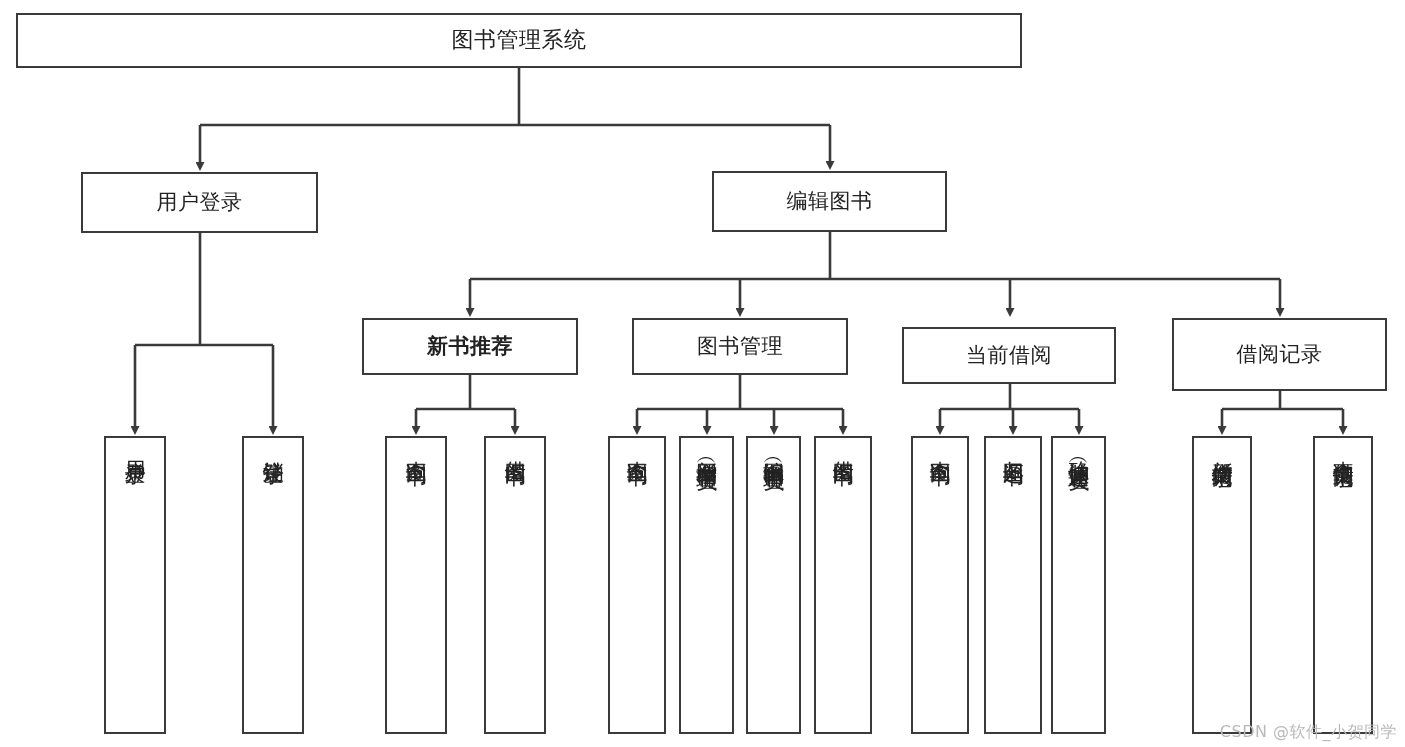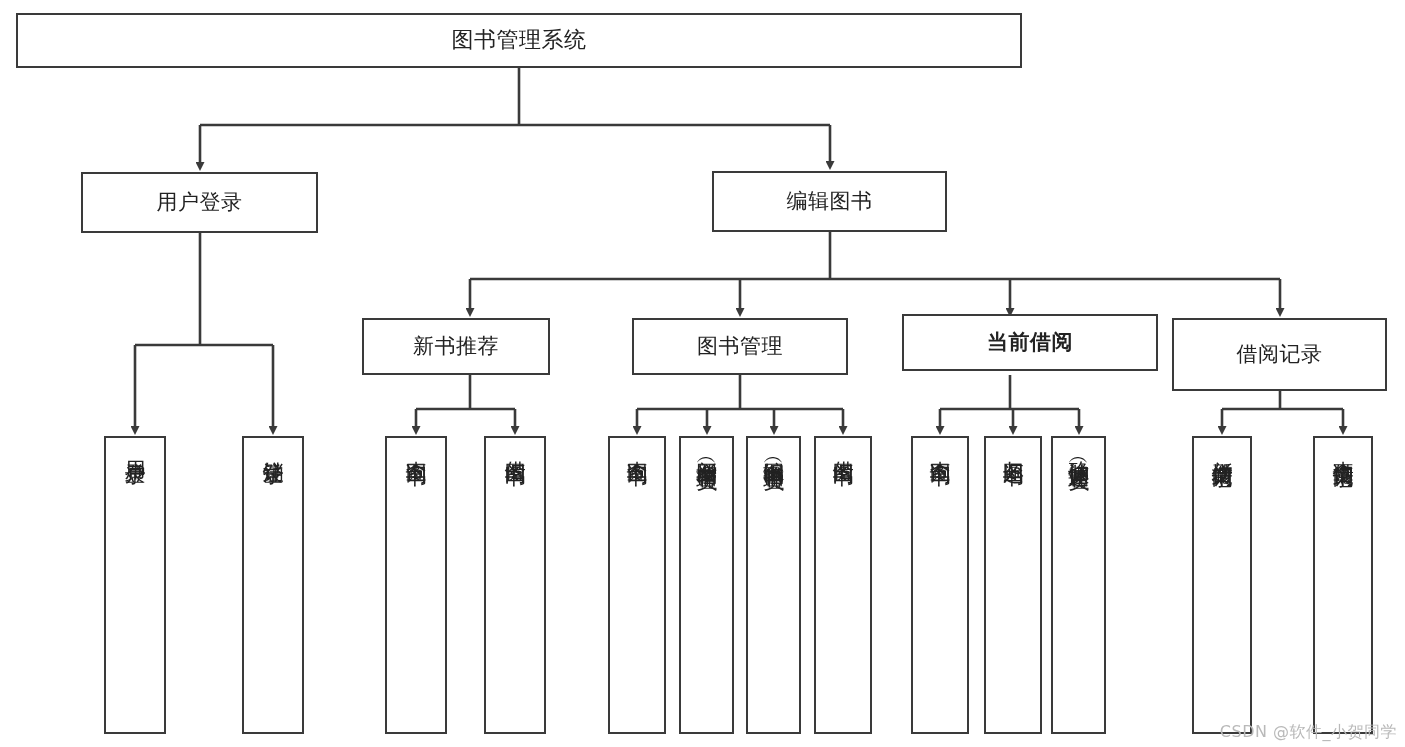--- a/index.html
+++ b/index.html
@@ -127,27 +127,27 @@
   <div id="nodes">
       <div class="node h root" style="left: 16px; top: 13px; width: 1006px; height: 55px;">
         <span class="label">图书管理系统</span>
       </div>
       <div class="node h" style="left: 81px; top: 172px; width: 237px; height: 61px;">
         <span class="label">用户登录</span>
       </div>
       <div class="node h" style="left: 712px; top: 171px; width: 235px; height: 61px;">
         <span class="label">编辑图书</span>
       </div>
-      <div class="node h" style="left: 362px; top: 318px; width: 188px; height: 57px;">
+      <div class="node h" style="left: 362px; top: 318px; width: 216px; height: 57px; font-weight: bold;">
         <span class="label">新书推荐</span>
       </div>
       <div class="node h" style="left: 632px; top: 318px; width: 216px; height: 57px;">
         <span class="label">图书管理</span>
       </div>
-      <div class="node h" style="left: 902px; top: 314px; width: 256px; height: 57px; font-weight: bold;">
+      <div class="node h" style="left: 902px; top: 327px; width: 214px; height: 57px;">
         <span class="label">当前借阅</span>
       </div>
       <div class="node h" style="left: 1172px; top: 318px; width: 215px; height: 73px;">
         <span class="label">借阅记录</span>
       </div>
       <div class="node v" style="left: 104px; top: 436px; width: 62px; height: 298px;">
         <span class="label">用户登录</span>
       </div>
       <div class="node v" style="left: 242px; top: 436px; width: 62px; height: 298px;">
         <span class="label">注销登录</span>

